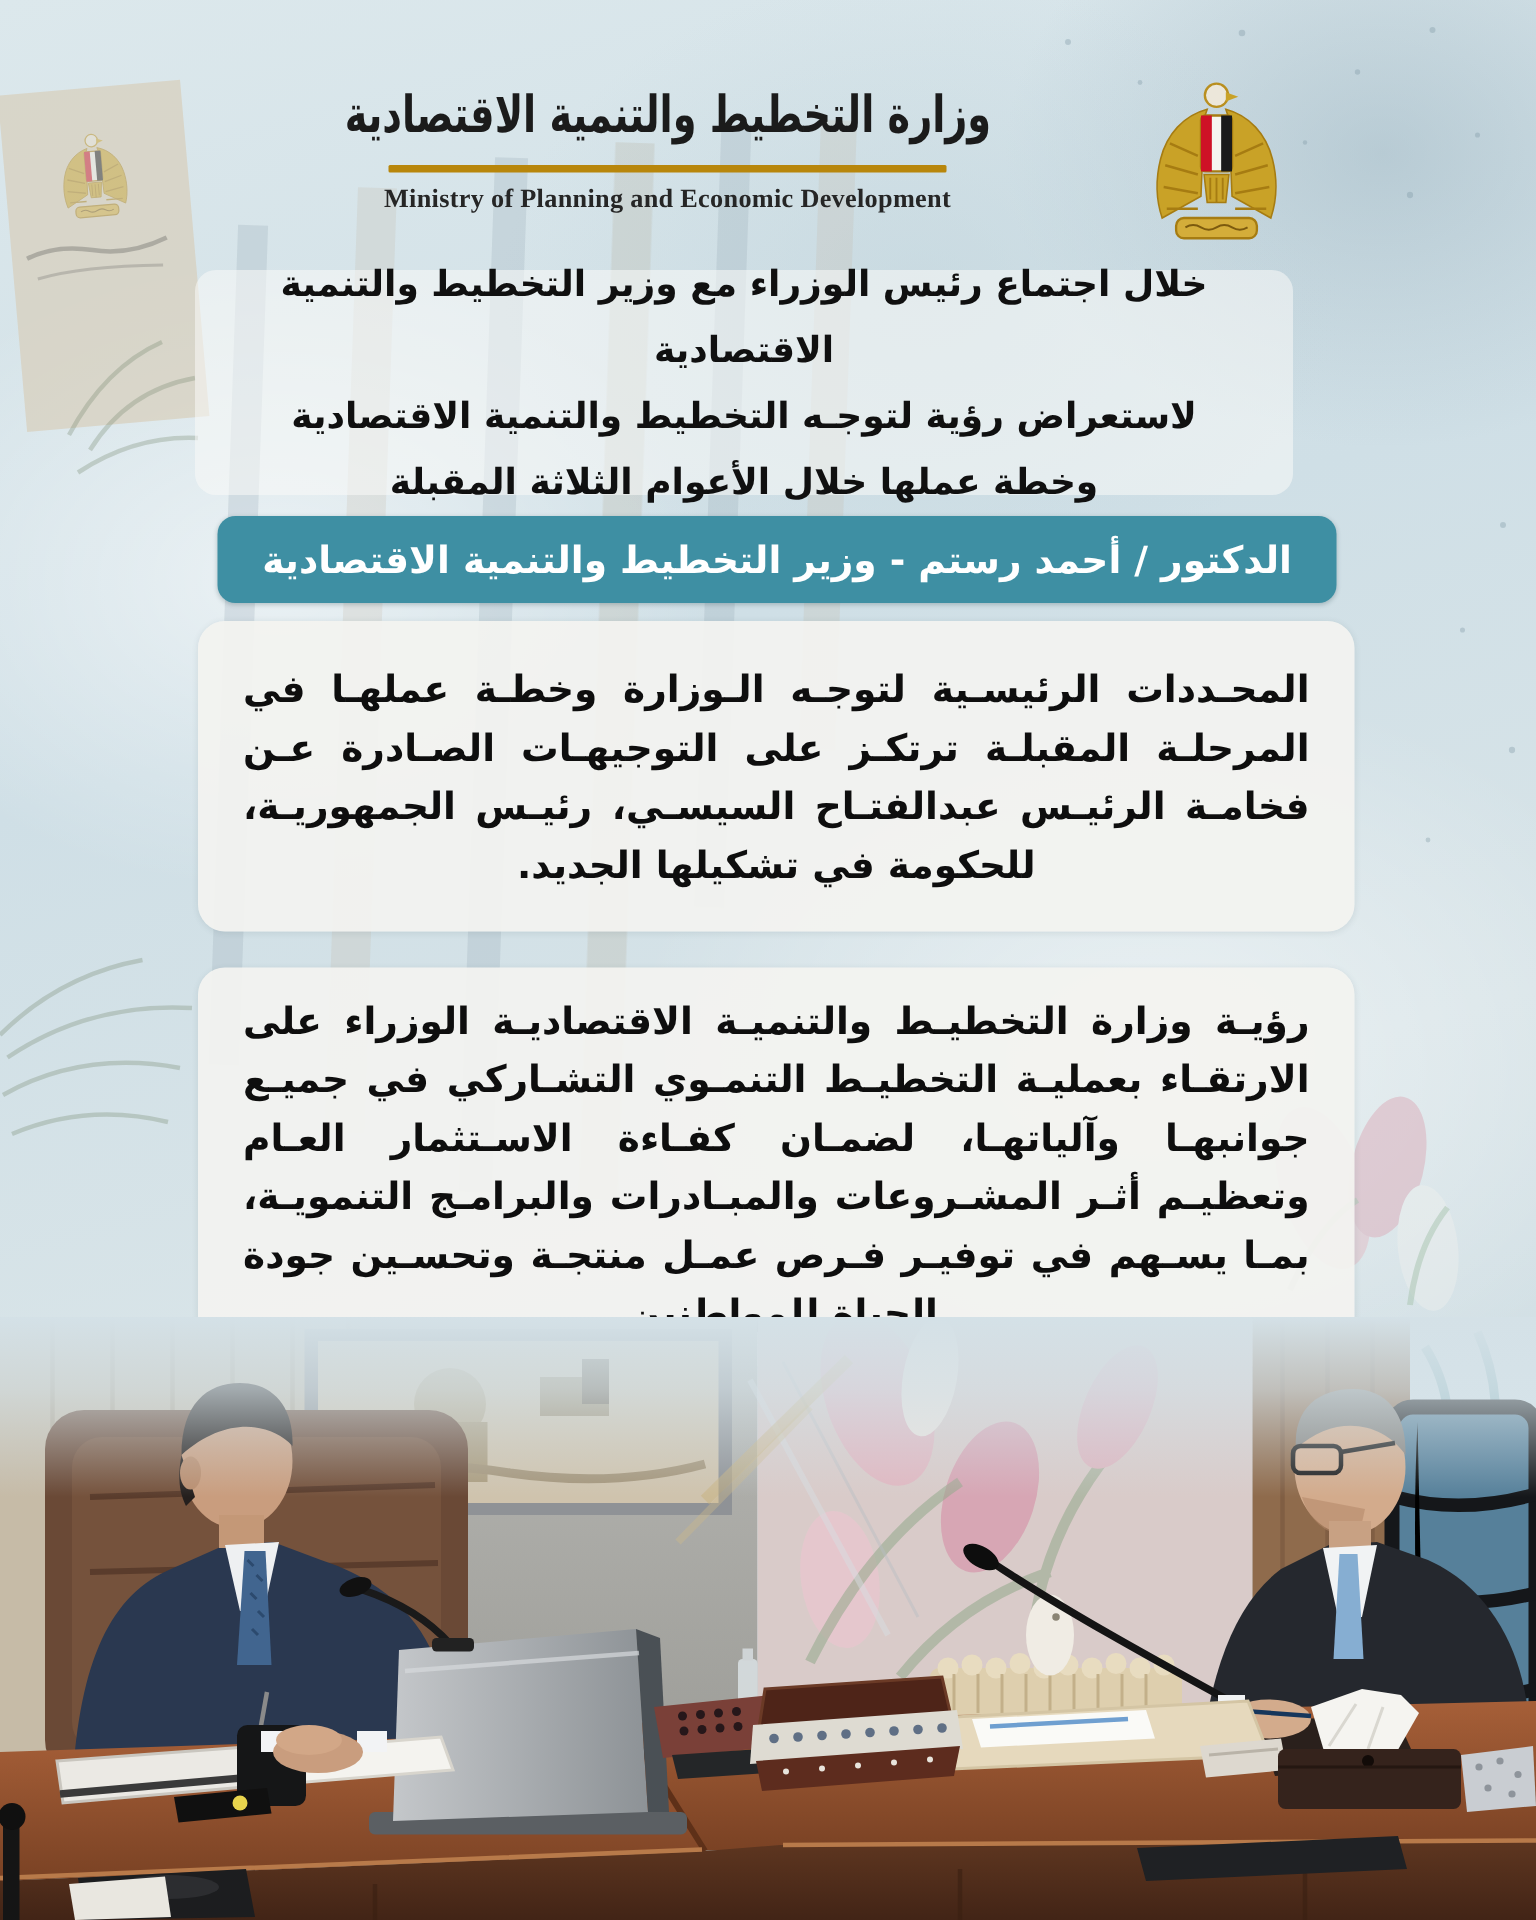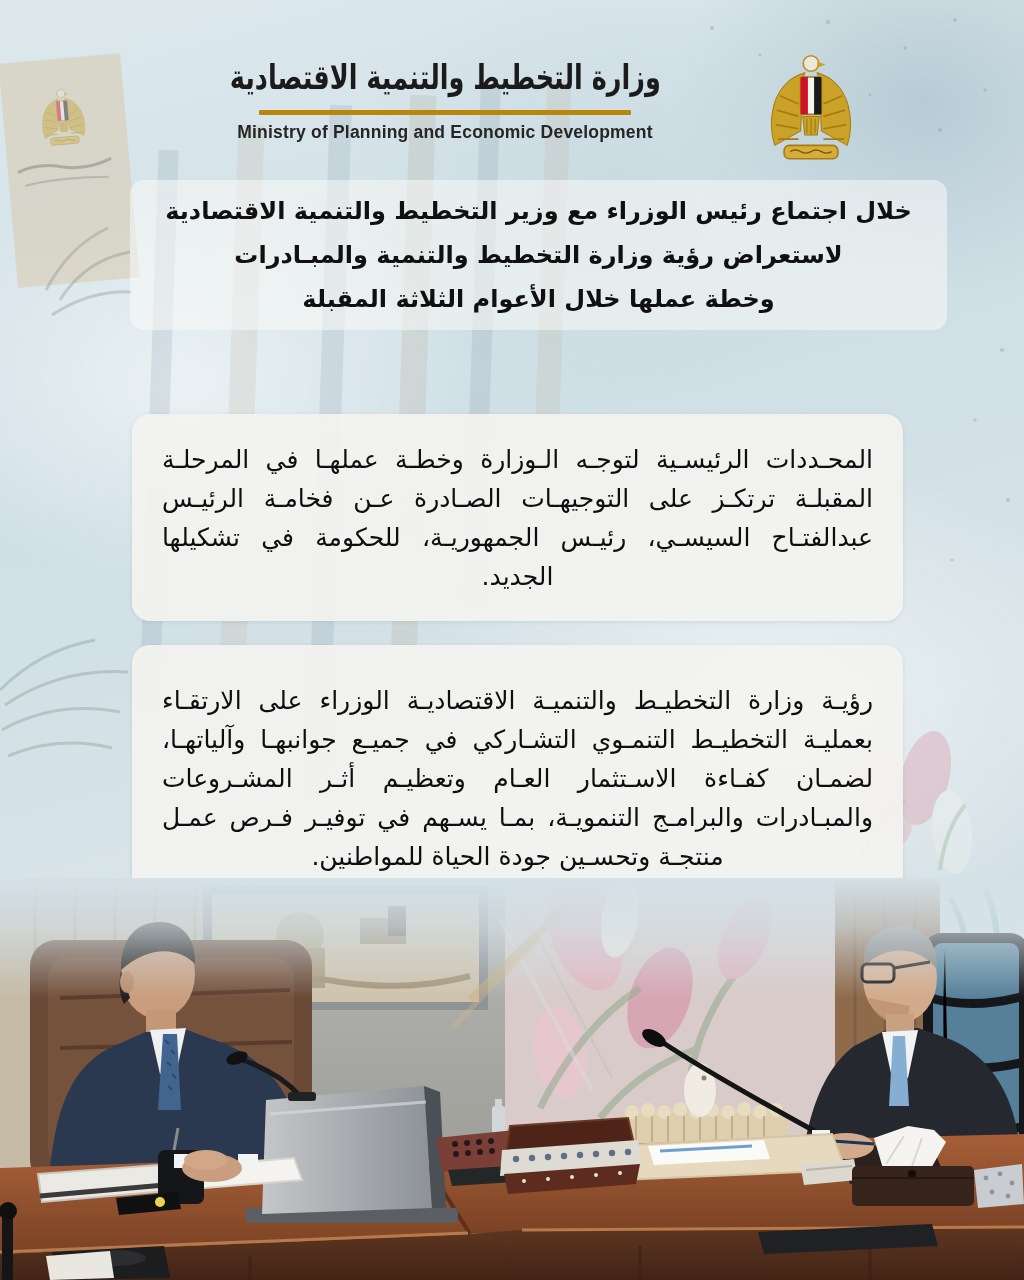--- a/index.html
+++ b/index.html
@@ -22,28 +22,28 @@
     display:flex; justify-content:center; align-items:flex-start; gap:24px;
   }
   .logo-block{ text-align:center; padding-top:4px; }
   .calligraphy{
     direction:rtl; white-space:nowrap;
     font-size:34px; font-weight:bold; color:#1b1b1b;
     line-height:62px; transform:scaleX(.75); transform-origin:center;
   }
   .gold-rule{ width:372px; height:5px; background:#b8860b; margin:2px auto 7px auto; border-radius:1px; }
   .ministry-en{
-    font-family:Liberation Sans, sans-serif; font-weight:bold;
+    font-family:Liberation Serif, serif; font-weight:bold;
     font-size:17.5px; color:#262626; letter-spacing:.2px;
   }
   .eagle-wrap{ width:110px; height:116px; margin-top:6px; }
 
   
   .headline-box{
-    position:absolute; left:130px; top:180px; width:817px; height:150px;
+    position:absolute; left:130px; top:180px; width:732px; height:150px;
     background:rgba(250,250,248,.55); border-radius:14px;
     display:flex; flex-direction:column; justify-content:center;
     padding:6px 5px;
   }
   .headline-box p{
     direction:rtl; text-align:center; font-weight:bold;
     font-size:24px; line-height:44px; color:#101010;
   }
 
   
@@ -63,21 +63,21 @@
     position:absolute; left:132px; width:771px;
     background:rgba(243,243,240,.93); border-radius:18px;
     display:flex; align-items:center; justify-content:center;
     padding:14px 30px;
     box-shadow:0 1px 4px rgba(60,80,90,.12);
   }
   .quote-box.first{ top:414px; height:207px; }
   .quote-box.second{ top:645px; height:266px; }
   .quote-box p{
     direction:rtl; text-align:justify; text-align-last:center;
-    font-weight:normal; font-size:25px; line-height:39px; color:#0e0e0e;
+    font-weight:bold; font-size:25px; line-height:39px; color:#0e0e0e;
     width:100%;
   }
 
   
   .photo{ position:absolute; left:0; top:878px; width:1024px; height:402px; }
   .photo svg{ display:block; }
   .photo-fade{
     position:absolute; left:0; top:878px; width:1024px; height:120px;
     background:linear-gradient(180deg, rgba(212,225,231,1) 0%, rgba(212,225,231,.72) 40%, rgba(212,225,231,0) 100%);
     pointer-events:none;
@@ -165,24 +165,27 @@
     </div>
     <div class="eagle-wrap">
       <svg width="110" height="116" viewBox="0 0 100 112">
           <use href="#eagleSym"></use>
         </svg>
     </div>
   </header>
 
   <section class="headline-box">
     <p>خلال اجتماع رئيس الوزراء مع وزير التخطيط والتنمية الاقتصادية</p>
-    <p>لاستعراض رؤية وزارة التخطيط والتنمية والمبـادرات</p>
+    <p>لاستعراض رؤية لتوجـه التخطيط والتنمية الاقتصادية</p>
     <p>وخطة عملها خلال الأعوام الثلاثة المقبلة</p>
   </section>
 
+  <div class="speaker-banner">
+    <span>الدكتور / أحمد رستم -  وزير التخطيط والتنمية الاقتصادية</span>
+  </div>
 
   <section class="quote-box first">
     <p>المحـددات الرئيسـية لتوجـه الـوزارة وخطـة عملهـا في المرحلـة المقبلـة ترتكـز على التوجيهـات الصـادرة عـن فخامـة الرئيـس عبدالفتـاح السيسـي، رئيـس الجمهوريـة، للحكومة في تشكيلها الجديد.</p>
   </section>
 
   <section class="quote-box second">
     <p>رؤيـة وزارة التخطيـط والتنميـة الاقتصاديـة الوزراء على الارتقـاء بعمليـة التخطيـط التنمـوي التشـاركي في جميـع جوانبهـا وآلياتهـا، لضمـان كفـاءة الاسـتثمار العـام وتعظيـم أثـر المشـروعات والمبـادرات والبرامـج التنمويـة، بمـا يسـهم في توفيـر فـرص عمـل منتجـة وتحسـين جودة الحياة للمواطنين.</p>
   </section>
 
   <figure class="photo">

